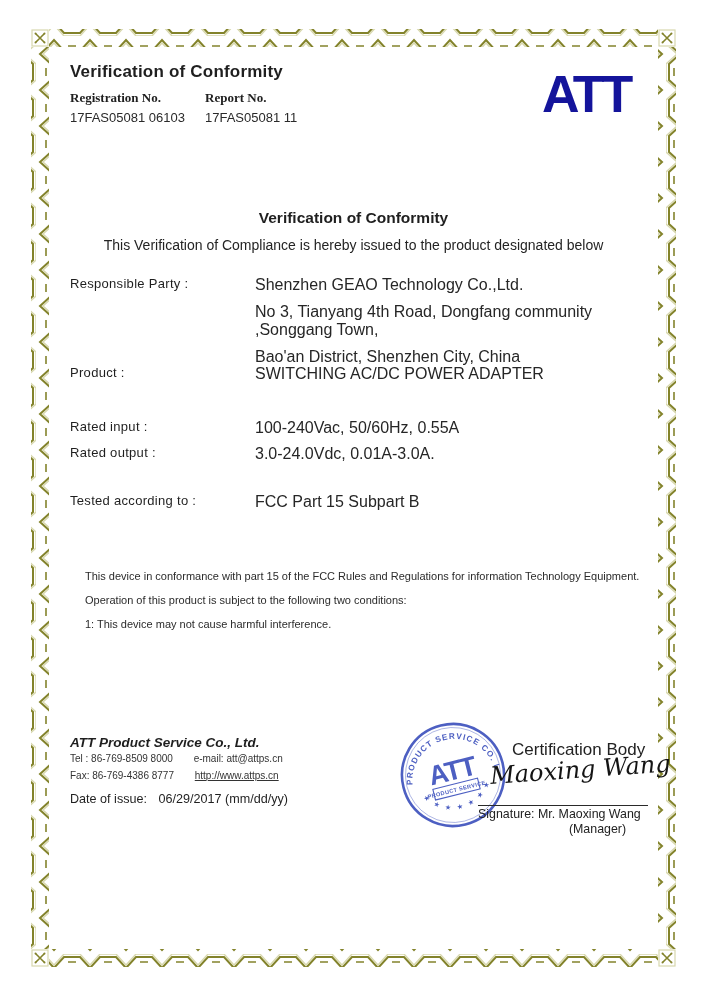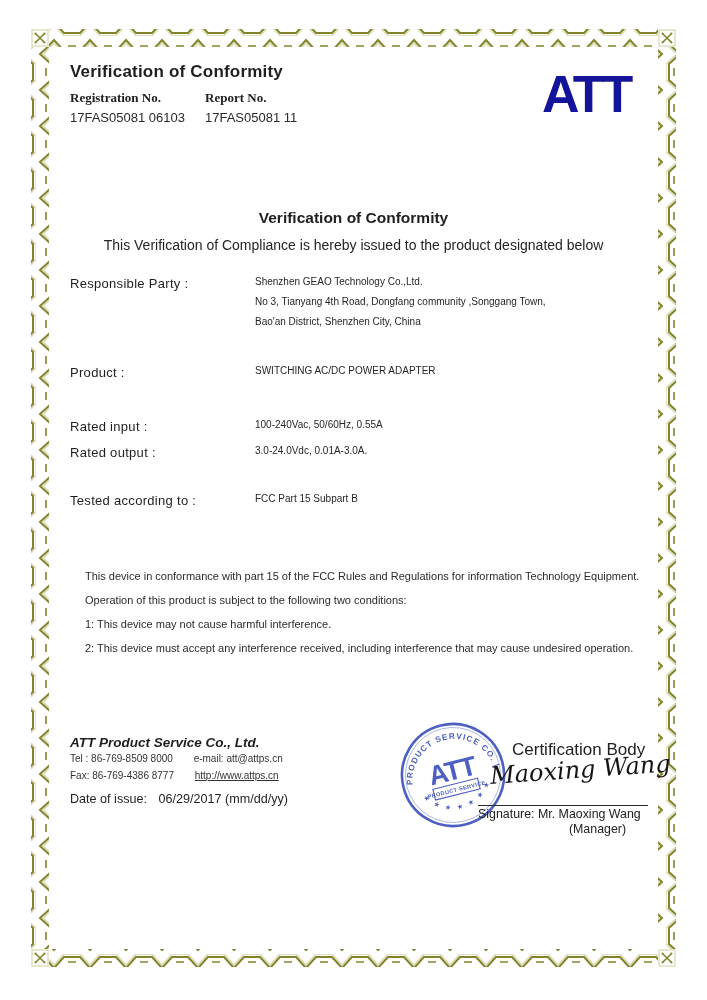--- a/index.html
+++ b/index.html
@@ -15,21 +15,21 @@
   .logo{left:542px;top:68px;font-size:52px;font-weight:bold;letter-spacing:-3px;
         color:#14149b;line-height:1;}
 
   
   .cert-title{left:0;top:209px;width:707px;text-align:center;font-size:15.5px;font-weight:bold;}
   .cert-subtitle{left:0;top:237px;width:707px;text-align:center;font-size:14px;color:#242424;}
 
   
   .field{left:70px;width:580px;font-size:13px;display:flex;}
   .field .lbl{width:185px;flex:0 0 185px;letter-spacing:.3px;}
-  .field .val{flex:1;font-size:10px;color:#262626;}
+  .field .val{flex:1;font-size:16px;color:#262626;}
   .val-line{margin-bottom:9px;}
 
   
   .notice{left:85px;width:560px;font-size:11px;color:#2b2b2b;}
   .notice div{margin-bottom:12px;}
 
   
   .company{left:70px;top:735px;font-size:13.5px;font-weight:bold;font-style:italic;}
   .contact{font-size:10px;color:#333;}
   .contact span{margin-right:18px;}
@@ -128,21 +128,20 @@
   </div>
   <div class="abs field" style="top:493px">
     <div class="lbl">Tested according to :</div>
     <div class="val">FCC Part 15 Subpart B</div>
   </div>
 
   <div class="abs notice" style="top:570px">
     <div>This device in conformance with part 15 of the FCC Rules and Regulations for information Technology Equipment.</div>
     <div>Operation of this product is subject to the following two conditions:</div>
     <div>1: This device may not cause harmful interference.</div>
-    <div>2: This device must accept any interference received, including interference that may cause undesired operation.</div>
   </div>
 
   <div class="abs company">ATT Product Service Co., Ltd.</div>
   <div class="abs contact" style="left:70px;top:753px">
     <span>Tel : 86-769-8509 8000</span>
     <span>e-mail: att@attps.cn</span>
   </div>
   <div class="abs contact" style="left:70px;top:770px">
     <span>Fax: 86-769-4386 8777</span>
     <span class="website">http://www.attps.cn</span>

